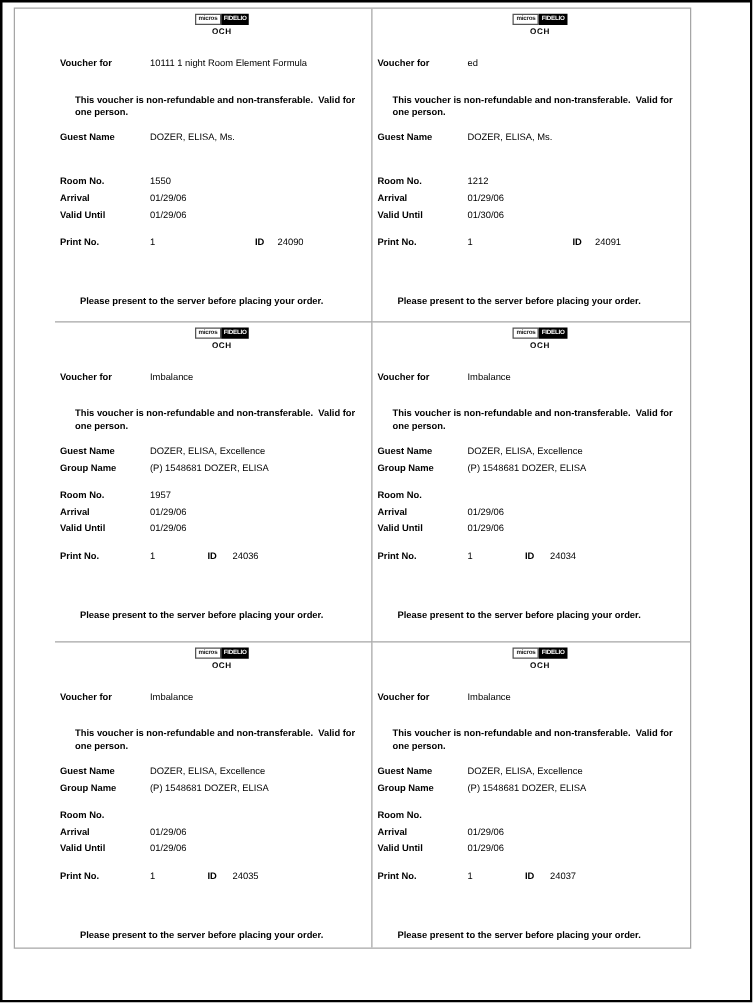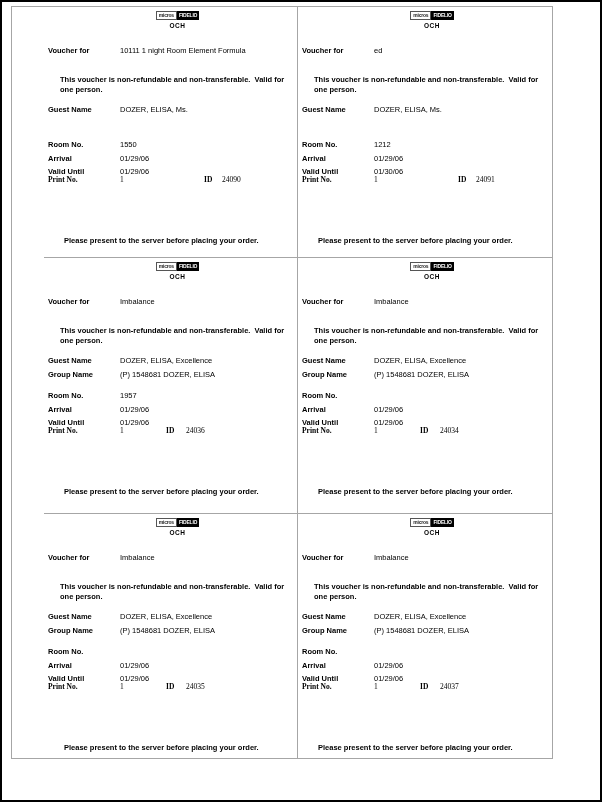--- a/index.html
+++ b/index.html
@@ -17,21 +17,21 @@
   .frow{position:absolute;left:0;right:0;height:10px;}
   .lbl{position:absolute;left:4px;font-weight:bold;white-space:nowrap;}
   .val{position:absolute;left:76px;white-space:nowrap;}
   .idl{position:absolute;left:122px;font-weight:bold;white-space:nowrap;}
   .idv{position:absolute;left:142px;white-space:nowrap;text-align:center;}
   .row1 .idl{left:160px;}
   .row1 .idv{left:178px;}
   .terms{position:absolute;left:4px;right:6px;top:68px;font-weight:bold;line-height:9.5px;white-space:pre-wrap;margin-left:12px;}
   .please{position:absolute;left:20px;right:4px;top:188px;font-weight:bold;white-space:nowrap;margin-top:42px;}
   .t-vfor{top:40px;} .t-guest{top:99px;} .t-group{top:112.5px;} .t-room{top:134px;}
-  .t-arr{top:147.5px;} .t-valid{top:161px;} .t-print{top:169px;font-family:Liberation Serif, serif;}
+  .t-arr{top:147.5px;} .t-valid{top:161px;} .t-print{top:183px;}
 </style>
 </head>
 <body>
 
 <div class="page">
   <div class="voucher-grid">
 
     <div class="cell row1">
       <div class="brand">
         <span class="logo">

